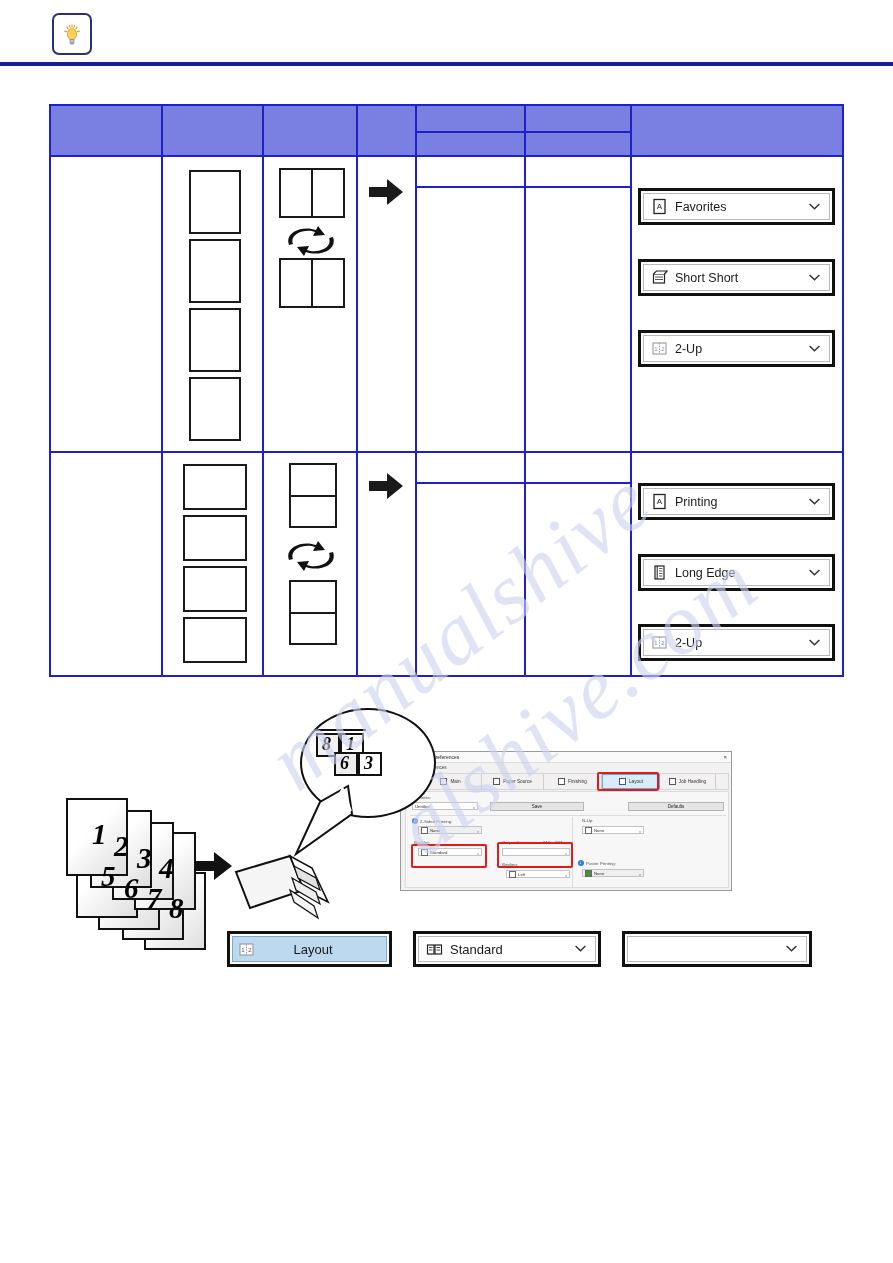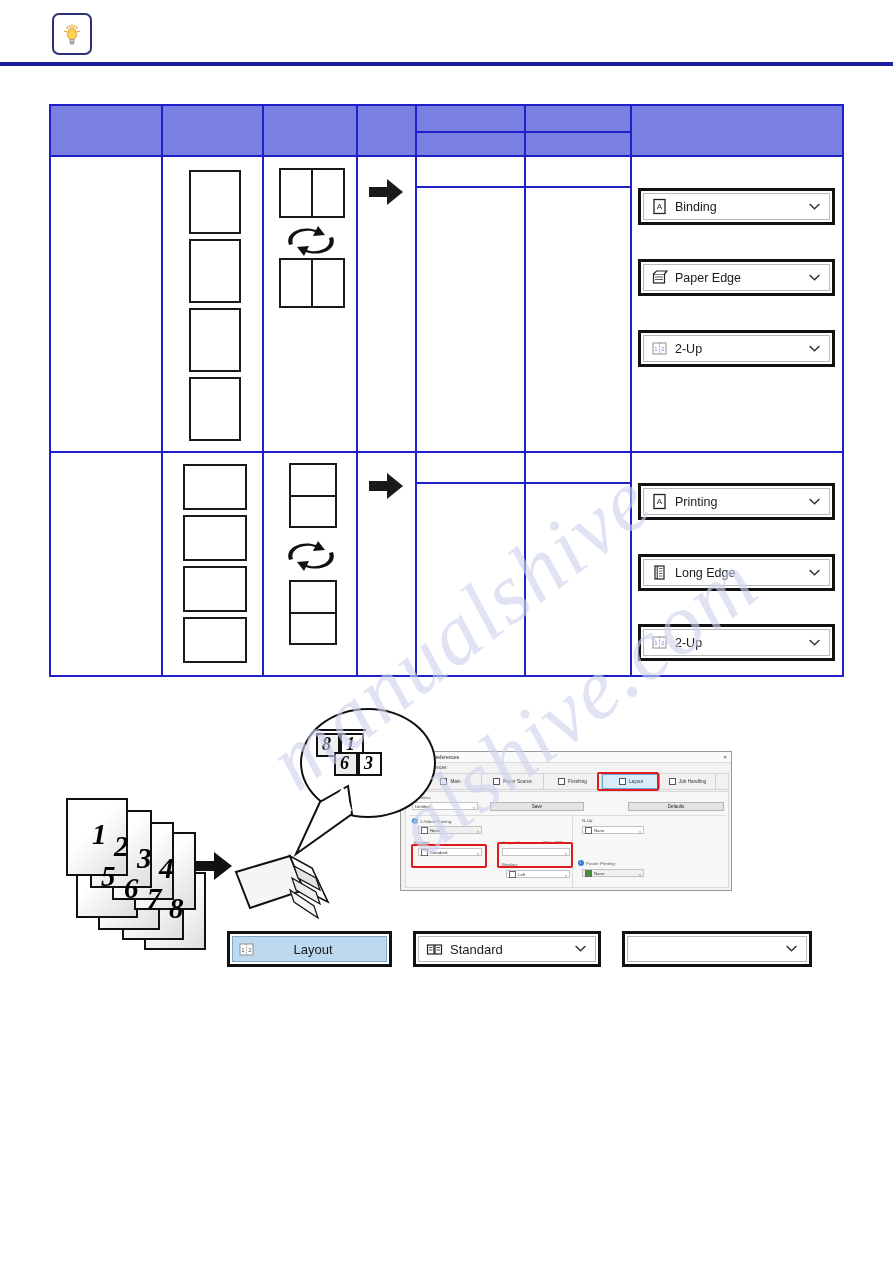--- a/index.html
+++ b/index.html
@@ -316,39 +316,39 @@
       </svg>
 
       <div class="ddl" style="left:587px; top:82px; width:197px; height:37px;">
         <div class="ddl-in">
           <span class="ddl-ico">
             <svg viewBox="0 0 17 17">
                 <rect x="3" y="1.5" width="11" height="14" fill="#fff" stroke="#222" stroke-width="1.3"></rect>
                 <text x="8.5" y="11" font-size="8" text-anchor="middle" fill="#222" font-family="Liberation Sans, sans-serif">A</text>
               </svg>
           </span>
-          <span class="ddl-label">Binding</span>
+          <span class="ddl-label">Favorites</span>
           <svg class="chev" viewBox="0 0 11 7">
               <path d="M0.6 0.8 L5.5 5.6 L10.4 0.8" fill="none" stroke="#333" stroke-width="1.5"></path>
             </svg>
         </div>
       </div>
 
       <div class="ddl" style="left:587px; top:153px; width:197px; height:37px;">
         <div class="ddl-in">
           <span class="ddl-ico">
             <svg viewBox="0 0 17 17">
                 <rect x="2.5" y="5" width="11" height="9" fill="#fff" stroke="#222" stroke-width="1.2"></rect>
                 <path d="M2.5 5 L5.5 2 L16 2 L13.5 5" fill="#fff" stroke="#222" stroke-width="1.1"></path>
                 <line x1="13.5" y1="5" x2="16" y2="2" stroke="#222" stroke-width="1.1"></line>
                 <line x1="4" y1="8" x2="12" y2="8" stroke="#444" stroke-width=".9"></line>
                 <line x1="4" y1="10.5" x2="12" y2="10.5" stroke="#444" stroke-width=".9"></line>
               </svg>
           </span>
-          <span class="ddl-label">Paper Edge</span>
+          <span class="ddl-label">Short Short</span>
           <svg class="chev" viewBox="0 0 11 7">
               <path d="M0.6 0.8 L5.5 5.6 L10.4 0.8" fill="none" stroke="#333" stroke-width="1.5"></path>
             </svg>
         </div>
       </div>
 
       <div class="ddl" style="left:587px; top:224px; width:197px; height:37px;">
         <div class="ddl-in">
           <span class="ddl-ico">
             <svg viewBox="0 0 17 17">

